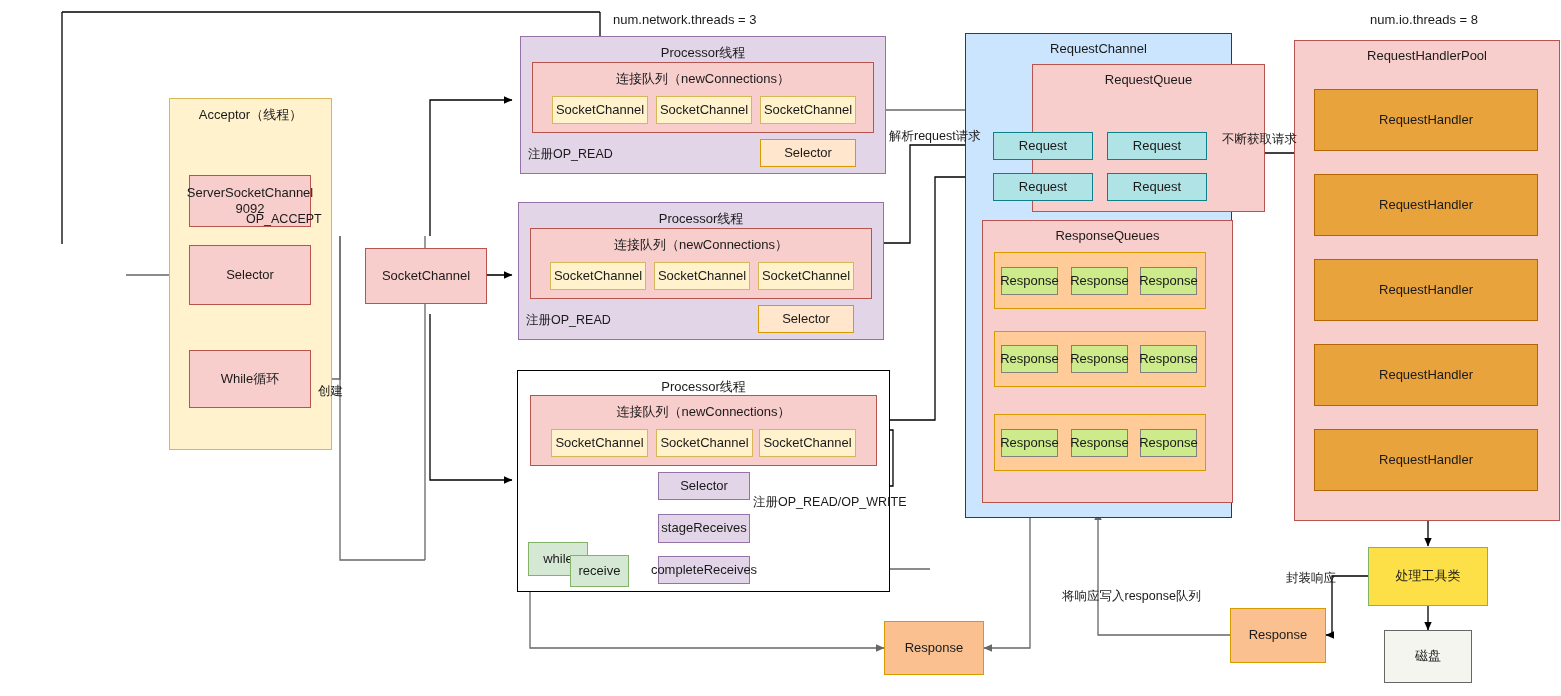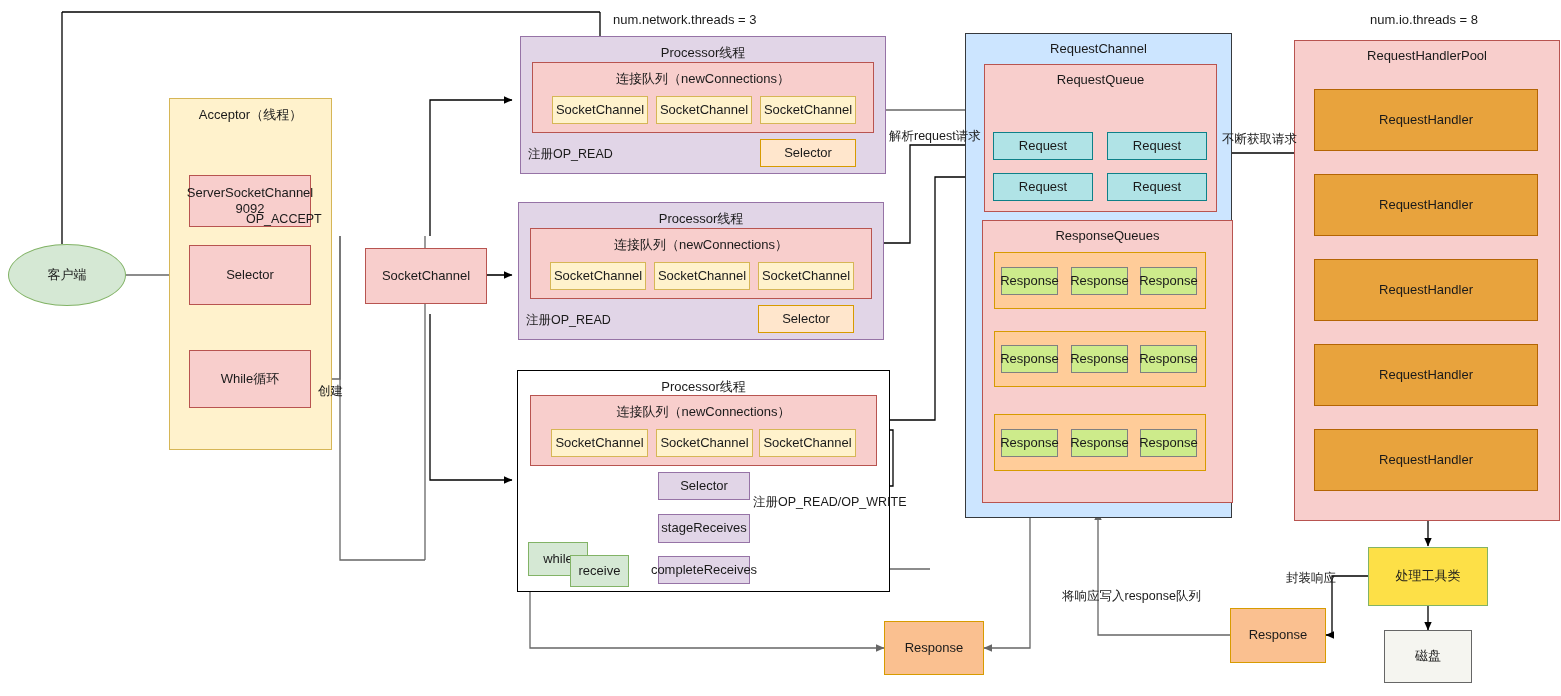--- a/index.html
+++ b/index.html
@@ -149,21 +149,20 @@
 
       <path d="M1428,606 L1428,630" marker-end="url(#ah)"></path>
 
       <path d="M1368,576 L1332,576 L1332,635 L1326,635" marker-end="url(#ah)"></path>
     </g>
   </svg>
 
   <div class="plain-label" style="left:613px; top:12px;">num.network.threads = 3</div>
   <div class="plain-label" style="left:1370px; top:12px;">num.io.threads = 8</div>
 
-  <div class="node c-ellipse" style="left:8px; top:244px; width:118px; height:62px;">客户端</div>
 
   <div class="grouplabel c-acceptor" style="left:169px; top:98px; width:163px; height:352px;">
     <span>Acceptor（线程）</span>
   </div>
   <div class="node c-pink" style="left:189px; top:134px; width:122px; height:52px;margin-top:41px;">ServerSocketChannel
 9092</div>
   <div class="edgelabel" style="left:246px; top:212px;">OP_ACCEPT</div>
   <div class="node c-pink" style="left:189px; top:245px; width:122px; height:60px;">Selector</div>
   <div class="node c-pink" style="left:189px; top:350px; width:122px; height:58px;">While循环</div>
   <div class="edgelabel" style="left:318px; top:383px;">创建</div>
@@ -207,21 +206,21 @@
   <div class="node c-purple" style="left:658px; top:472px; width:92px; height:28px;">Selector</div>
   <div class="edgelabel" style="left:753px; top:494px;">注册OP_READ/OP_WRITE</div>
   <div class="node c-purple" style="left:658px; top:514px; width:92px; height:29px;">stageReceives</div>
   <div class="node c-purple" style="left:658px; top:556px; width:92px; height:28px;">completeReceives</div>
   <div class="node c-green" style="left:528px; top:542px; width:60px; height:34px;">while</div>
   <div class="node c-green" style="left:570px; top:555px; width:59px; height:32px;">receive</div>
 
   <div class="grouplabel c-blue" style="left:965px; top:33px; width:267px; height:485px;">
     <span>RequestChannel</span>
   </div>
-  <div class="grouplabel c-reqq" style="left:984px; top:64px; width:233px; height:148px;">
+  <div class="grouplabel c-reqq" style="left:1032px; top:64px; width:233px; height:148px;">
     <span>RequestQueue</span>
   </div>
   <div class="node c-teal" style="left:993px; top:132px; width:100px; height:28px;">Request</div>
   <div class="node c-teal" style="left:1107px; top:132px; width:100px; height:28px;">Request</div>
   <div class="node c-teal" style="left:993px; top:173px; width:100px; height:28px;">Request</div>
   <div class="node c-teal" style="left:1107px; top:173px; width:100px; height:28px;">Request</div>
 
   <div class="grouplabel c-reqq" style="left:982px; top:220px; width:251px; height:283px;">
     <span>ResponseQueues</span>
   </div>

